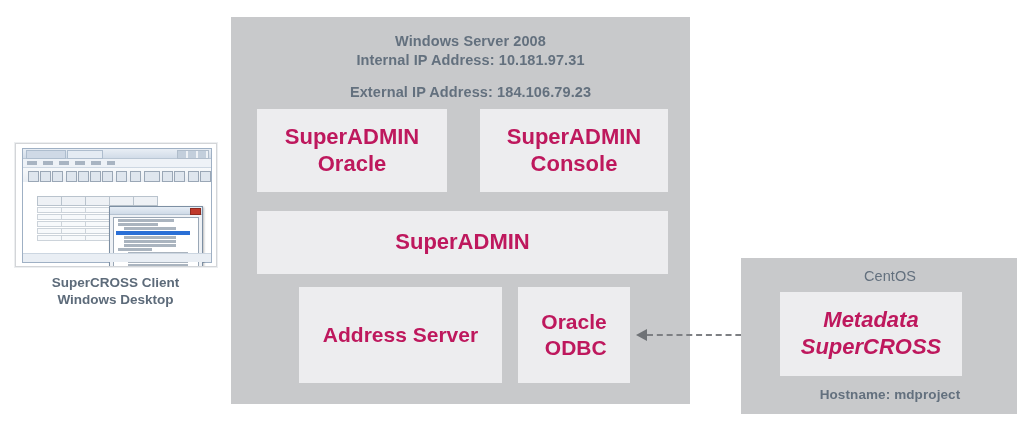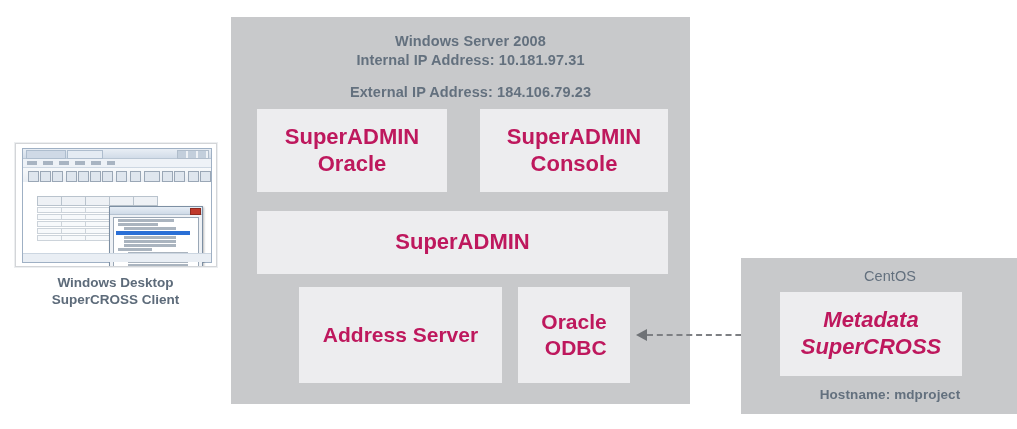--- a/index.html
+++ b/index.html
@@ -337,22 +337,22 @@
           </div>
 
         </div>
       </div>
 
       <div class="mini-statusbar"></div>
     </div>
   </div>
 
   <div class="client-caption">
+    <div>SuperCROSS Client</div>
     <div>Windows Desktop</div>
-    <div>SuperCROSS Client</div>
   </div>
 </div>
 
 <div class="host-box" id="windows-server-host" style="left:231px; top:17px; width:459px; height:387px;">
 
   <div class="host-title" style="top:15px;">Windows Server 2008</div>
   <div class="host-title" style="top:34px;">Internal IP Address: 10.181.97.31</div>
   <div class="host-title" style="top:66px;">External IP Address: 184.106.79.23</div>
 
   <div class="comp-box" id="box-superadmin-server" style="left:26px; top:92px; width:190px; height:83px;">

